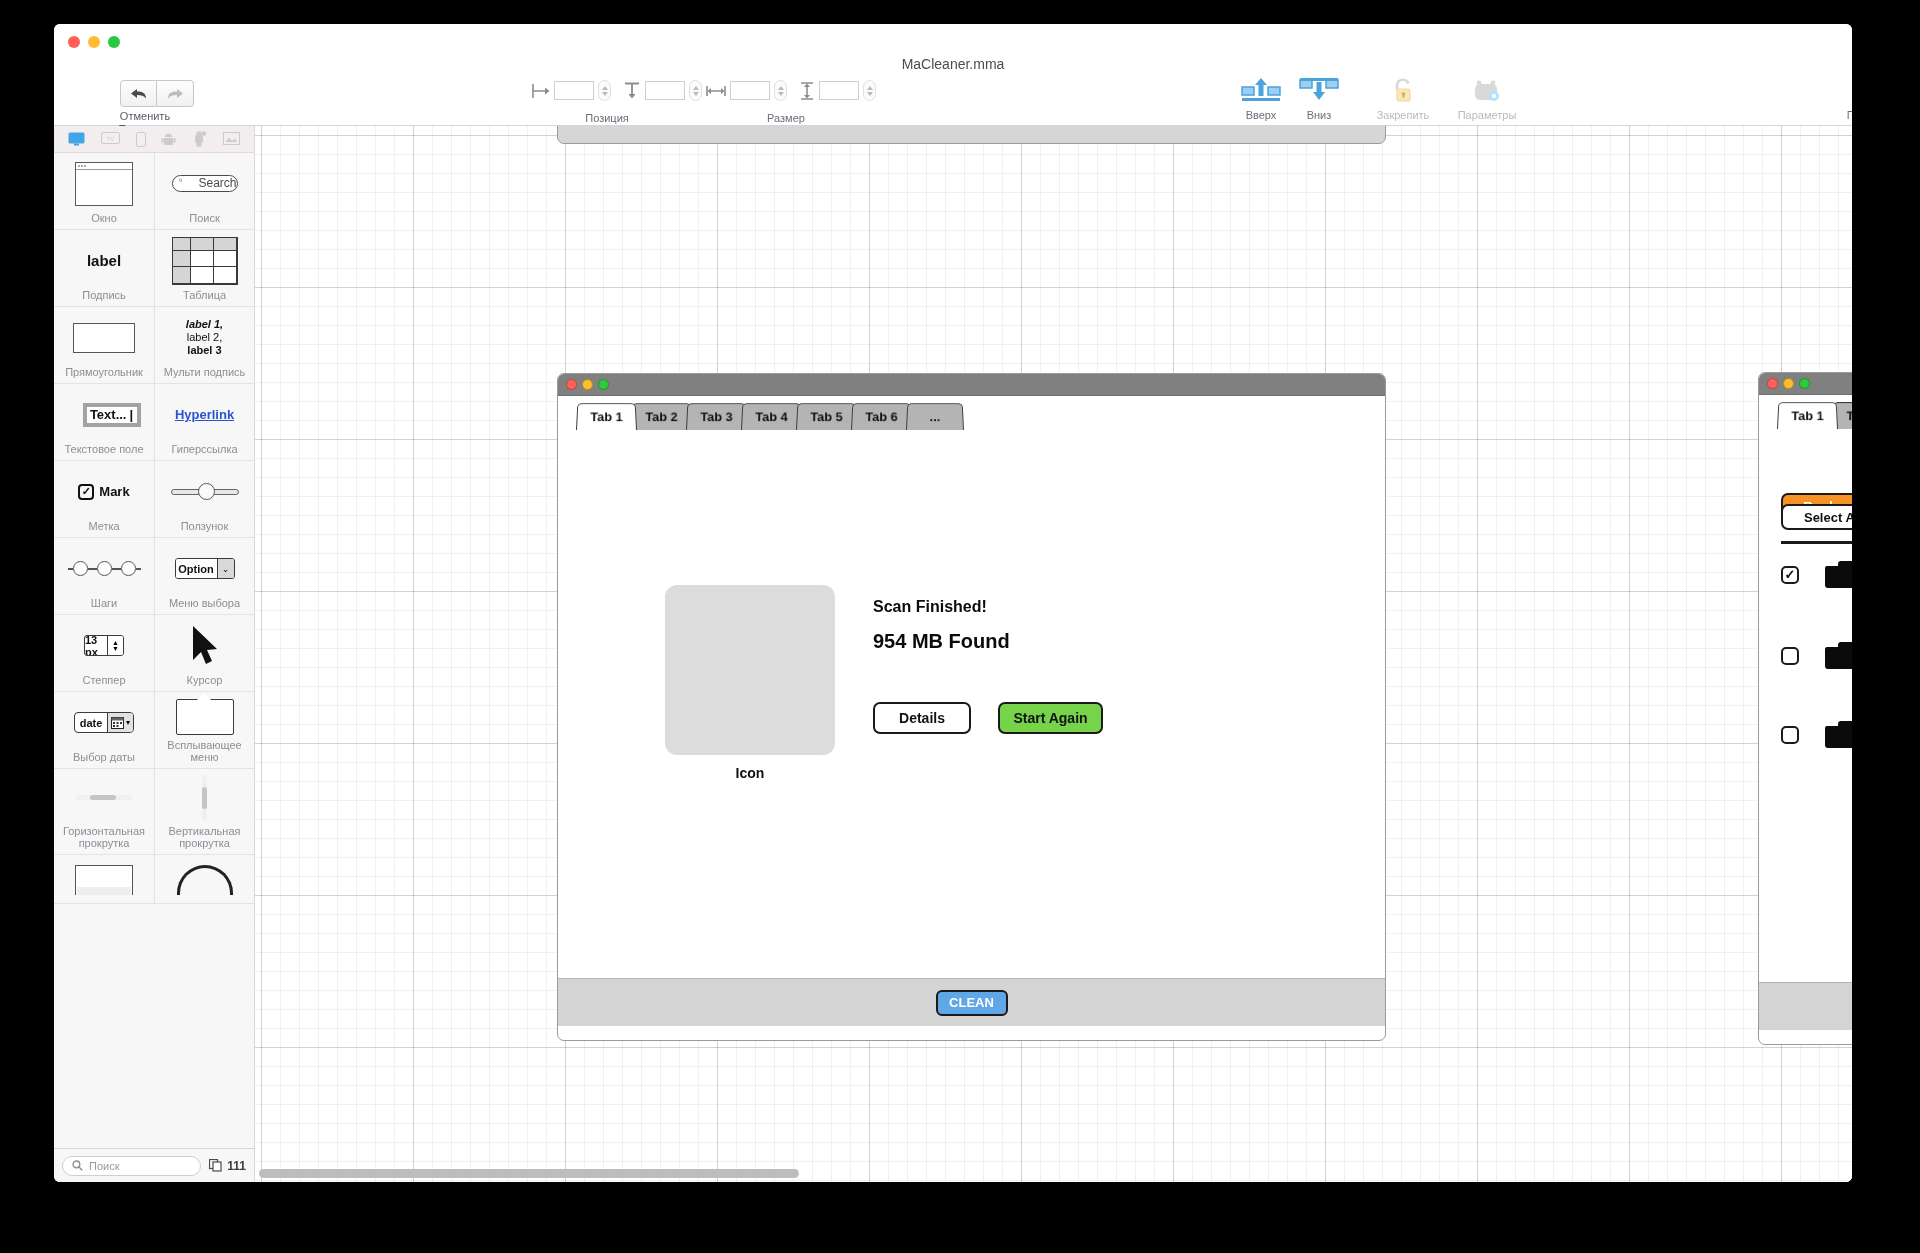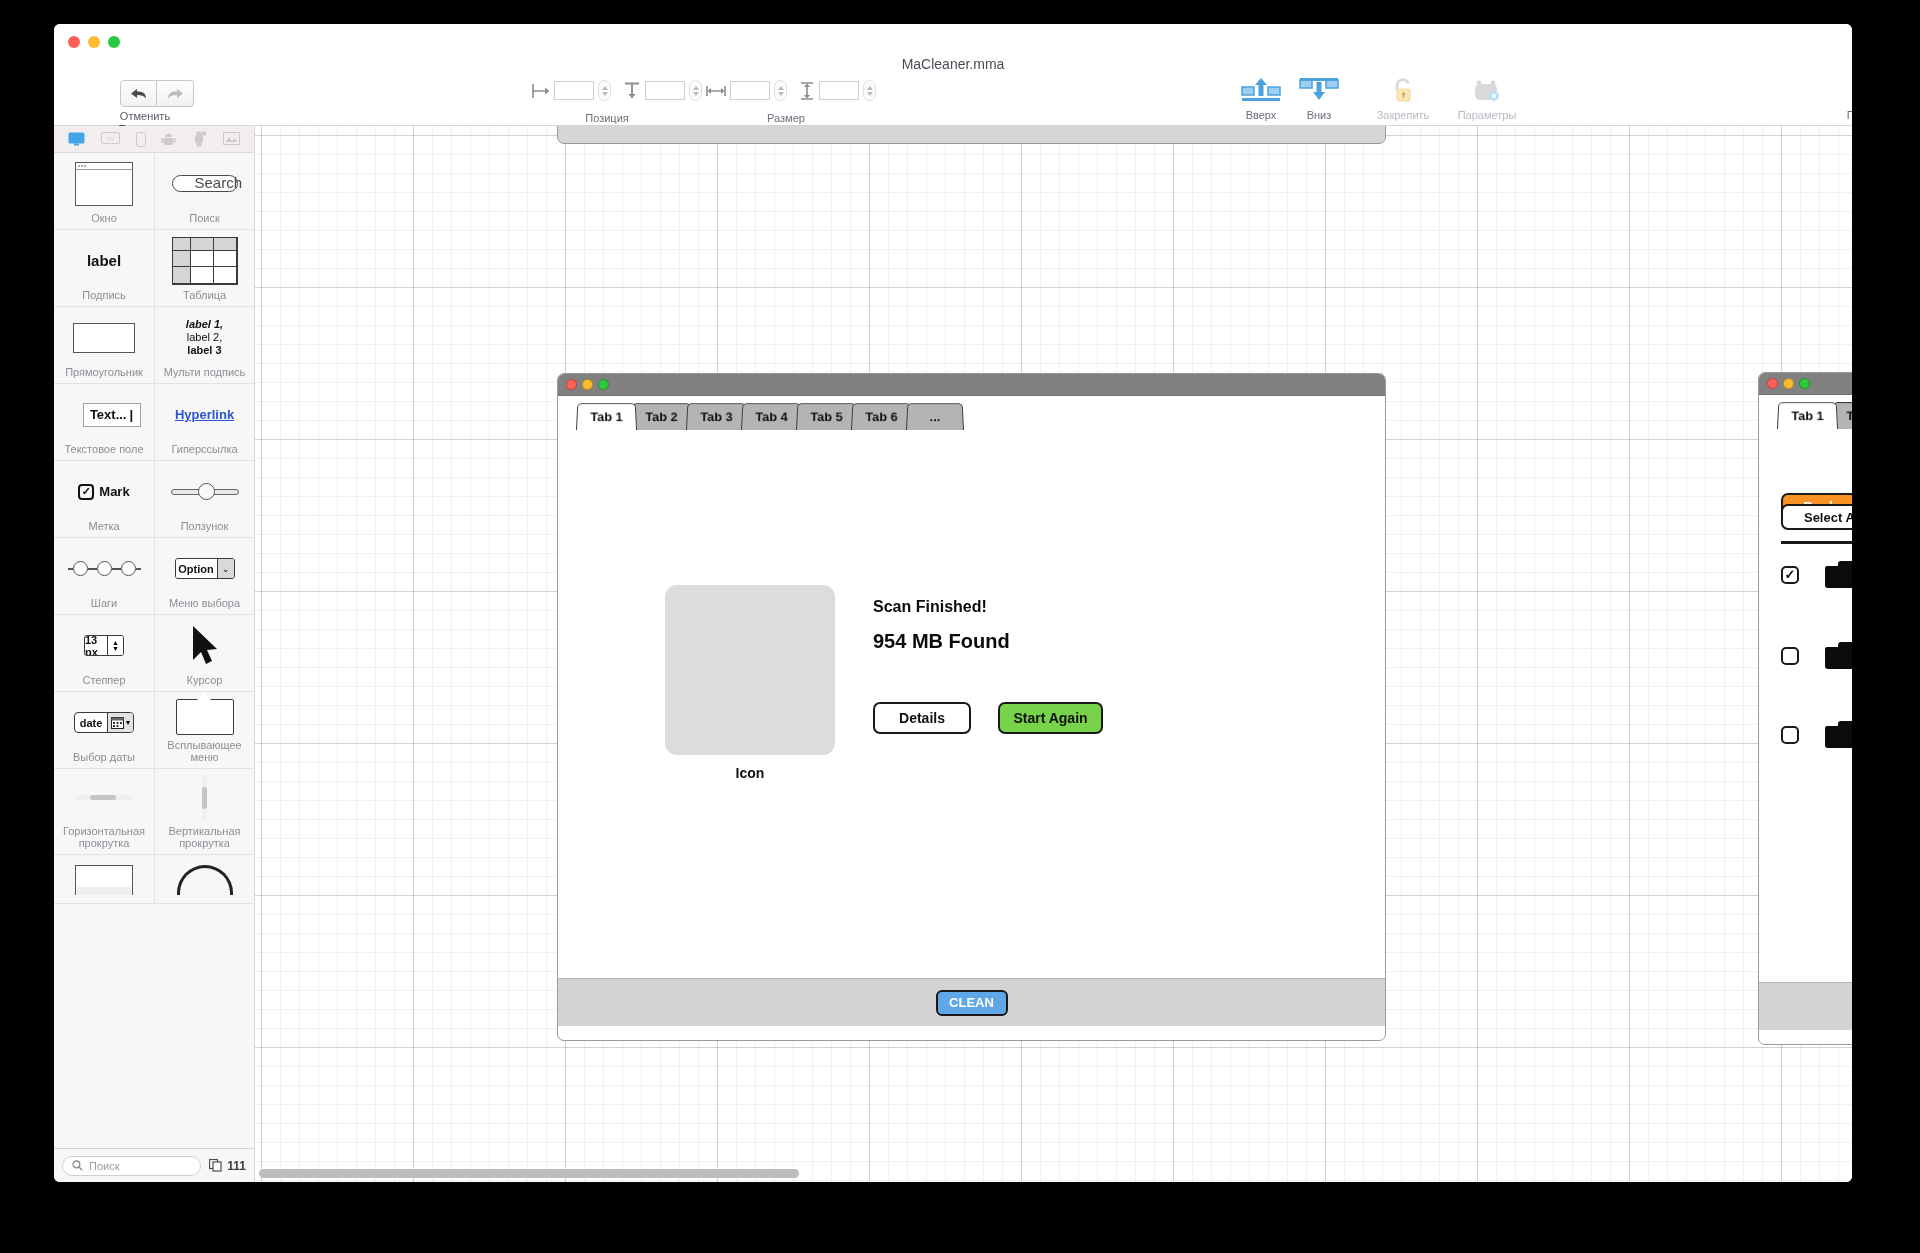--- a/index.html
+++ b/index.html
@@ -137,34 +137,34 @@
     line-height: 12px; margin-top: 4px;
   }
 
   
   .art-window { width: 58px; height: 44px; border: 1px solid #58585e; background: #fff; }
   .art-window .bar { height: 7px; border-bottom: 1px solid #9a9a9e; background: #fff;
                      display:flex; align-items:center; padding-left:2px; gap:1px; }
   .art-window .bar span { width:2px; height:2px; background:#aaa; display:block; }
   .art-search {
     width: 66px; height: 17px; border: 1px solid #4a4a4a; border-radius: 9px;
-    background: #fff; display:flex; align-items:flex-end; gap:16px; padding-left:6px;
-    font-size: 15px; color:#4a4a4a;
+    background: #fff; display:flex; align-items:flex-start; gap:16px; padding-left:6px;
+    font-size: 12px; color:#4a4a4a;
   }
   .art-label { font-size: 15px; font-weight: bold; color: #111; }
   .art-table { width: 66px; height: 48px; border: 1px solid #3a3a3a; background:#fff;
                display: grid; grid-template-columns: 18px 1fr 1fr; grid-template-rows: 13px 1fr 1fr; }
   .art-table div { border-right: 1px solid #3a3a3a; border-bottom: 1px solid #3a3a3a; }
   .art-table div.hd { background: #d5d5d5; }
   .art-rect { width: 62px; height: 30px; border: 1px solid #555; background: #fff; }
   .art-multi { font-size: 11px; color:#111; line-height: 13px; text-align:center; }
   .art-multi .l1 { font-style: italic; font-weight: bold; }
   .art-multi .l3 { font-weight: bold; }
   .art-text {
-    width: 58px; height: 24px; border: 1px solid #a3a3a3; background:#fff;
+    width: 58px; height: 24px; border: 4px solid #a3a3a3; background:#fff;
     display:flex; align-items:center; justify-content:center; gap:3px;
     font-size: 13px; font-weight: bold; color:#111;margin-left:15px;
   }
   .art-link { font-size: 13px; font-weight: bold; color: #2b54d0; text-decoration: underline; }
   .art-mark { display:flex; align-items:center; gap:5px; font-size:13px; font-weight:bold; color:#111; }
   .art-mark .box { width:16px; height:16px; border:2px solid #111; border-radius:4px;
                    display:flex; align-items:center; justify-content:center; font-size:11px; }
   .art-slider { width: 68px; height: 16px; position: relative; display:flex; align-items:center; }
   .art-slider .track { position:absolute; left:0; right:0; height:6px; border:1px solid #666;
                        border-radius:3px; background:#e8e8e8; }

